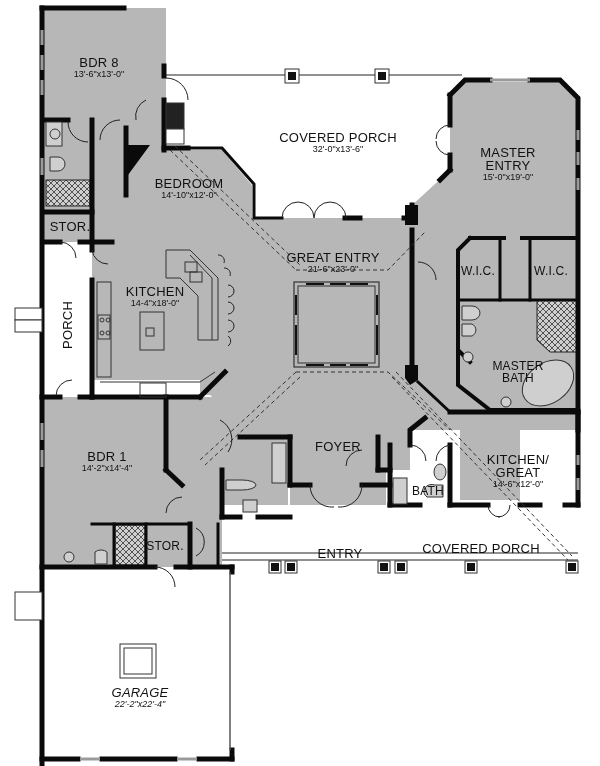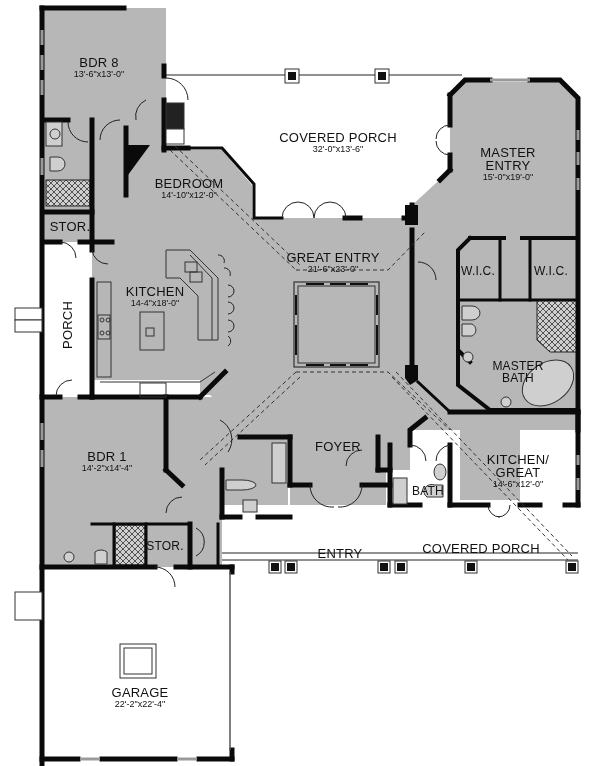--- a/index.html
+++ b/index.html
@@ -398,16 +398,16 @@
 </div>
 
 <div class="lbl" style="left:481px;top:542px;">
   <span class="name">COVERED PORCH</span>
 </div>
 
 <div class="lbl small" style="left:165px;top:540px;">
   <span class="name">STOR.</span>
 </div>
 
-<div class="lbl" style="left:140px;top:686px;">
+<div class="lbl" style="left:140px;top:686px;font-style:italic;">
   <span class="name">GARAGE</span>
   <span class="dim">22'-2"x22'-4"</span>
 </div>
 
 </body></html>

